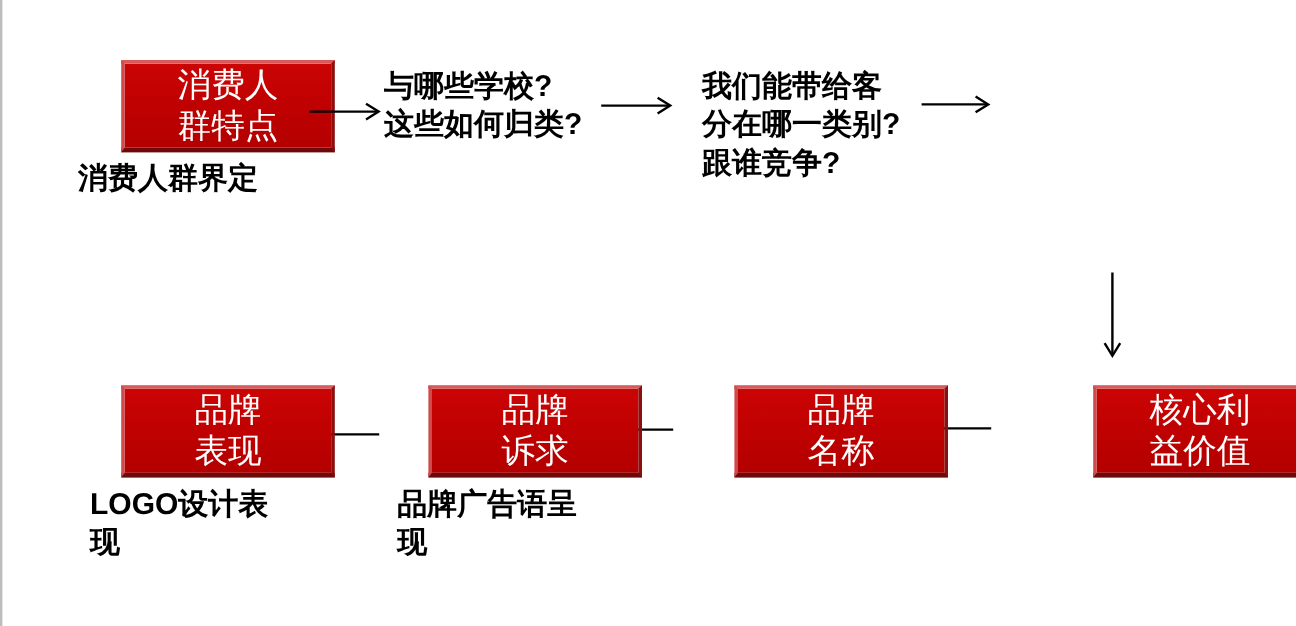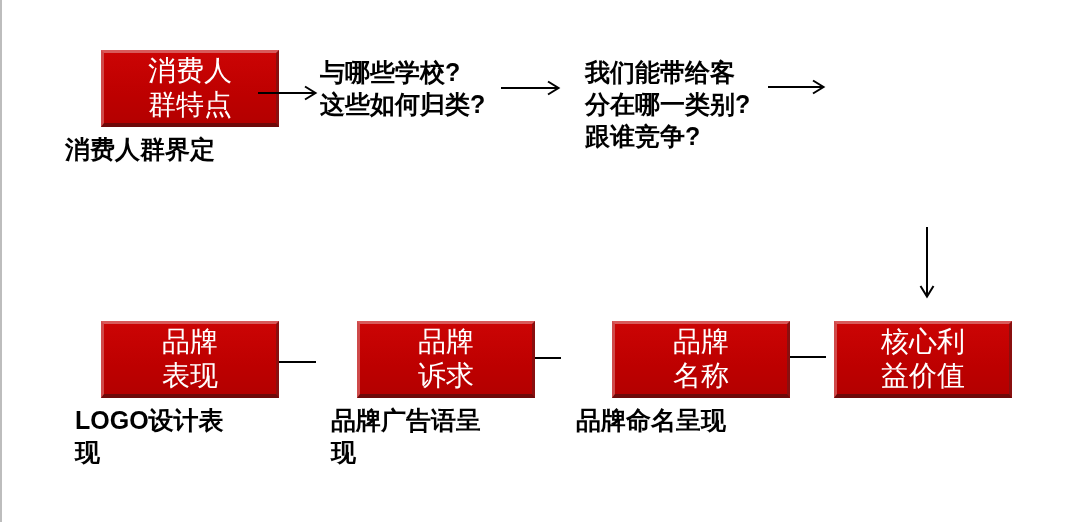--- a/index.html
+++ b/index.html
@@ -55,21 +55,21 @@
     padding-left: 0;
     width: 178px;
   }
   .arrow { position: absolute; }
   
   #n1 { left: 65px;  top: 50px; }
   #n2 { left: 320px; top: 50px; }
   #n3 { left: 575px; top: 50px; }
   #n4 { left: 839px; top: 50px; }
   
-  #n5 { left: 798px; top: 321px; }
+  #n5 { left: 875px; top: 321px; }
   #n6 { left: 576px; top: 321px; }
   #n7 { left: 321px; top: 321px; }
   #n8 { left: 65px;  top: 321px; }
   
   #a1 { left: 257px; top: 84px; }
   #a2 { left: 500px; top: 79px; }
   #a3 { left: 767px; top: 78px; }
   #a4 { left: 918px; top: 226px; }
   #a5 { left: 765px; top: 348px; }
   #a6 { left: 500px; top: 349px; }
@@ -135,21 +135,20 @@
   <div class="arrow" id="a5">
     <svg width="62" height="18" viewBox="0 0 62 18">
         <line x1="61" y1="9" x2="5" y2="9" stroke="#000" stroke-width="2"></line>
         <polyline points="14,2.5 3.5,9 14,15.5" fill="none" stroke="#000" stroke-width="2"></polyline>
       </svg>
   </div>
 
   <div class="node" id="n6">
     <div class="box">品牌
 名称</div>
-    <div class="caption center">品牌命名呈现</div>
   </div>
 
   <div class="arrow" id="a6">
     <svg width="62" height="18" viewBox="0 0 62 18">
         <line x1="61" y1="9" x2="5" y2="9" stroke="#000" stroke-width="2"></line>
         <polyline points="14,2.5 3.5,9 14,15.5" fill="none" stroke="#000" stroke-width="2"></polyline>
       </svg>
   </div>
 
   <div class="node" id="n7">

